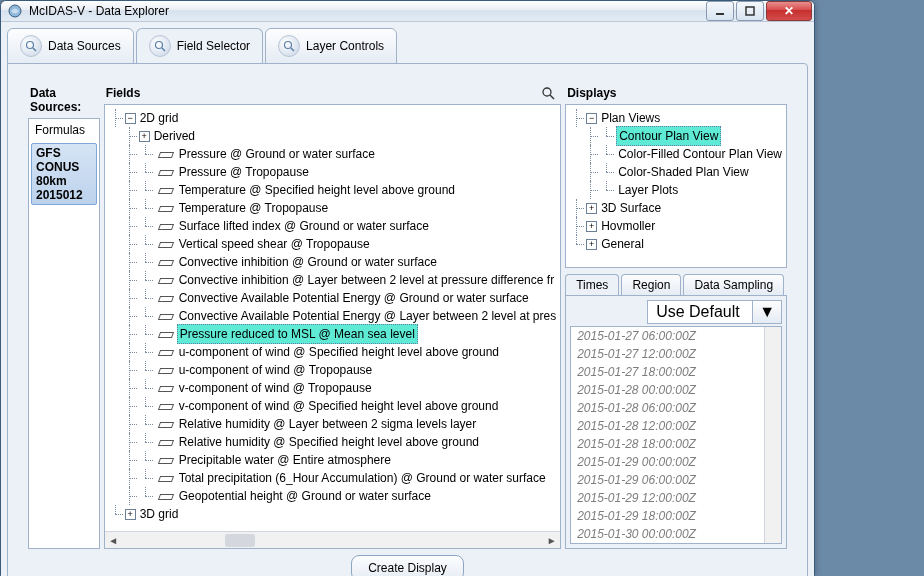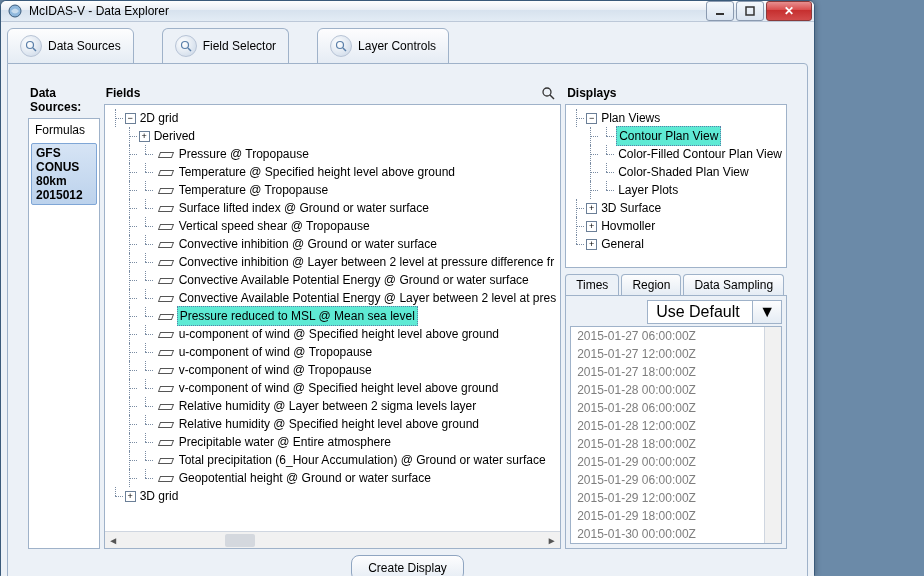--- a/index.html
+++ b/index.html
@@ -5,21 +5,21 @@
 * { box-sizing: border-box; margin: 0; padding: 0; font-family: "Segoe UI", Tahoma, sans-serif; }
 body { background: #6b8aa8; width: 924px; height: 576px; overflow: hidden; }
 .window { background: #fff; width: 815px; height: 576px; border: 1px solid #3a5a7a; border-radius: 6px 6px 0 0; box-shadow: 0 0 6px rgba(0,0,0,0.3); display: flex; flex-direction: column; }
 .titlebar { height: 30px; background: linear-gradient(to bottom, #fefefe 0%, #e9eef5 45%, #d7e2ee 46%, #e3ecf5 100%); border-radius: 6px 6px 0 0; display: flex; align-items: center; padding-left: 6px; }
 .titlebar-icon { width: 16px; height: 16px; margin-right: 6px; display: inline-flex; align-items: center; justify-content: center; }
 .titlebar-text { font-size: 12px; color: #000; flex: 1; }
 .window-controls { display: flex; height: 20px; margin-right: 2px; }
 .wc-btn { width: 28px; height: 20px; border: 1px solid #8a9ab0; background: linear-gradient(to bottom,#f4f8fc,#d9e4f1); border-radius: 3px; margin-left: 2px; display: flex; align-items: center; justify-content: center; font-size: 10px; color: #333; cursor: default; }
 .wc-close { width: 46px; background: linear-gradient(to bottom,#e78f8f 0%,#d94b4b 45%,#c62f2f 46%,#d34b4b 100%); border-color: #8a3a3a; color: #fff; font-weight: bold; font-size: 12px; }
 .content { flex: 1; background: #ecf1f7; border-top: 1px solid #bcc8d8; padding: 6px; display: flex; flex-direction: column; }
-.main-tabs { display: flex; align-items: center; margin-bottom: -1px; gap: 26px; }
+.main-tabs { display: flex; align-items: center; margin-bottom: -1px; }
 .main-tab { display: flex; align-items: center; padding: 6px 12px; border: 1px solid #9fb2c9; border-radius: 6px 6px 0 0; background: linear-gradient(to bottom,#fdfdfe,#e5ecf4); margin-right: 2px; font-size: 12px; cursor: default; }
 .main-tab.selected { background: #ecf1f7; border-bottom-color: #ecf1f7; }
 .main-tab .ticon { width: 22px; height: 22px; margin-right: 6px; border: 1px solid #b8c4d6; border-radius: 50%; background: radial-gradient(circle at 35% 35%, #fff, #c7d5e6); display:flex; align-items:center; justify-content:center; }
 .panel-body { flex: 1; border: 1px solid #9fb2c9; border-radius: 0 4px 4px 4px; background: #ecf1f7; padding: 20px; display: flex; flex-direction: column; overflow: hidden; }
 .three-col { display: flex; flex: 1; min-height: 0; gap: 4px; }
 .col { display: flex; flex-direction: column; min-height: 0; }
 .col-left { width: 176px; }
 .col-mid { flex: 1; }
 .col-right { width: 266px; }
 .section-title { font-size: 12px; font-weight: bold; padding: 2px 2px 4px; color: #000; }
@@ -47,21 +47,21 @@
 .hscroll .arrow.left{ left:0; } .hscroll .arrow.right{ right:0; }
 .displays-box { border: 1px solid #9fb2c9; background:#fff; height: 164px; overflow:auto; font-size:12px; }
 .tabs2 { display:flex; margin-top: 6px; }
 .tab2 { padding: 3px 10px; border:1px solid #9fb2c9; border-bottom:none; background: linear-gradient(to bottom,#fdfdfe,#e5ecf4); border-radius: 4px 4px 0 0; margin-right:2px; font-size:12px; cursor:default; }
 .tab2.selected { background: #ecf1f7; }
 .times-panel { border:1px solid #9fb2c9; background:#ecf1f7; flex:1; display:flex; flex-direction:column; min-height:0; }
 .times-header { display:flex; justify-content:flex-end; padding:4px 4px 2px; }
 .dropdown { display:flex; border:1px solid #9fb2c9; background:#fff; font-size:16px; }
 .dropdown .val { padding: 2px 10px 2px 8px; width: 104px; }
 .dropdown .arr { border-left:1px solid #9fb2c9; padding:2px 6px; background: linear-gradient(to bottom,#fdfdfe,#e5ecf4); }
-.times-list { flex:1; border:1px solid #9fb2c9; background:#fff; margin: 0 4px 4px 4px; overflow:hidden; font-size:12px; color:#7d7d7d; position:relative; }
+.times-list { flex:1; border:1px solid #9fb2c9; background:#fff; margin: 0 4px 4px 4px; overflow:hidden; font-size:12px; color:#7d7d7d; position:relative;font-style:italic; }
 .times-list .row { padding: 2px 6px; }
 .times-list .vscroll { position:absolute; right:0; top:0; width:17px; height:100%; background:#f1f1f1; border-left:1px solid #cfd6e0; }
 .footer { display:flex; justify-content:center; padding:6px 0 2px; }
 .create-btn { padding: 5px 16px; font-size:12px; border:1px solid #8fa5c1; border-radius:8px; background: linear-gradient(to bottom,#fdfdfe,#e5ecf4); cursor:default; }
 
 svg { display:block; }
 </style>
 </head>
 <body>
 
@@ -149,20 +149,27 @@
                   <div class="tree-row">
                     <span class="elbow vline"></span>
                     <span class="toggle">−</span>
                     <span class="tree-label">2D grid</span>
                   </div>
                   <div class="tree-row">
                     <span class="indent"></span>
                     <span class="elbow vline"></span>
                     <span class="toggle">+</span>
                     <span class="tree-label">Derived</span>
+                  </div>
+                  <div class="tree-row">
+                    <span class="indent"></span>
+                    <span class="elbow vline"></span>
+                    <span class="elbow"></span>
+                    <span class="node-icon leaf-icon"></span>
+                    <span class="tree-label">Pressure @ Ground or water surface</span>
                   </div>
                   <div class="tree-row">
                     <span class="indent"></span>
                     <span class="elbow vline"></span>
                     <span class="elbow"></span>
                     <span class="node-icon leaf-icon"></span>
                     <span class="tree-label">Pressure @ Tropopause</span>
                   </div>
                   <div class="tree-row">
                     <span class="indent"></span>

